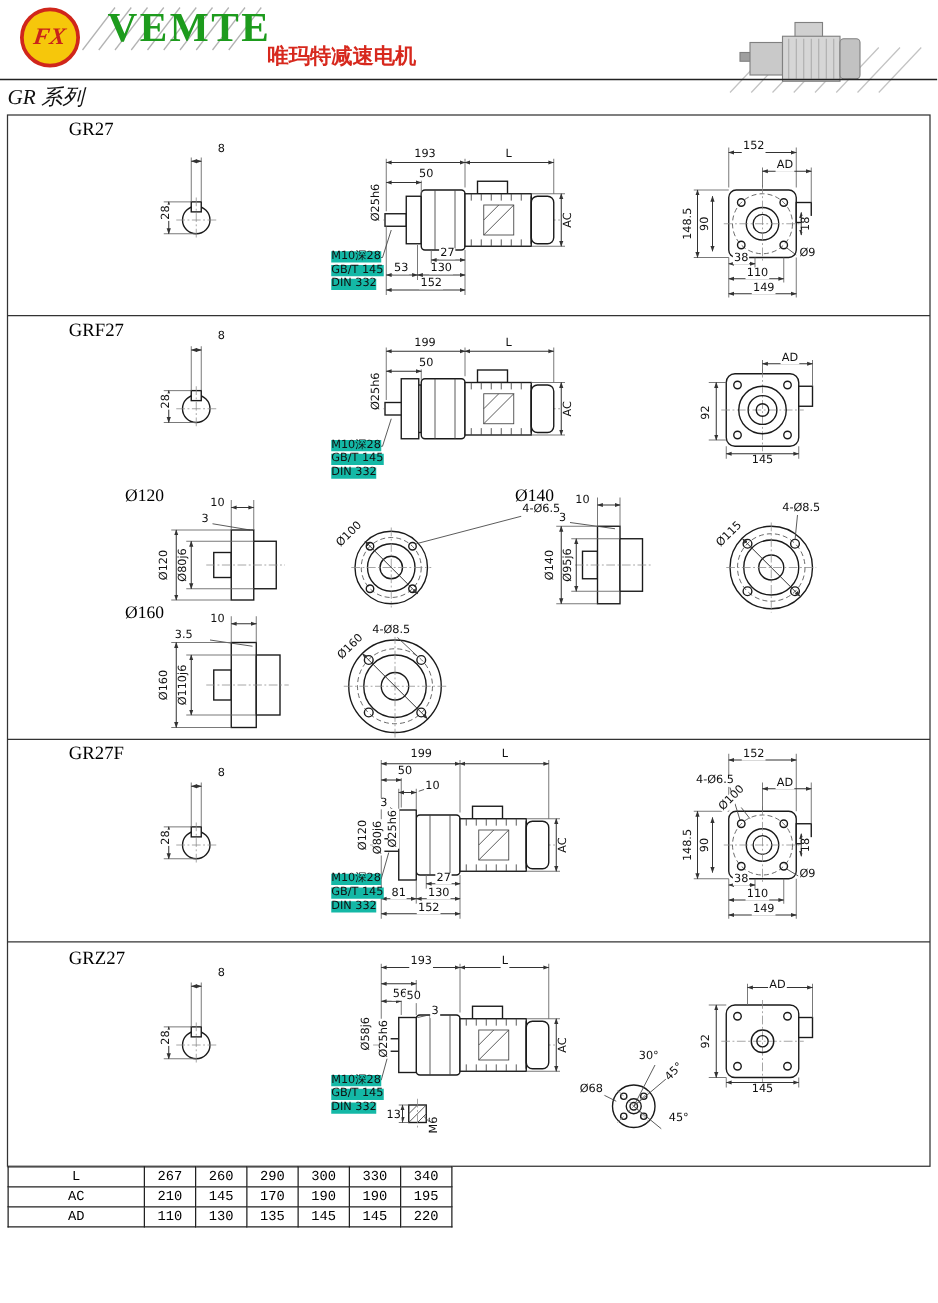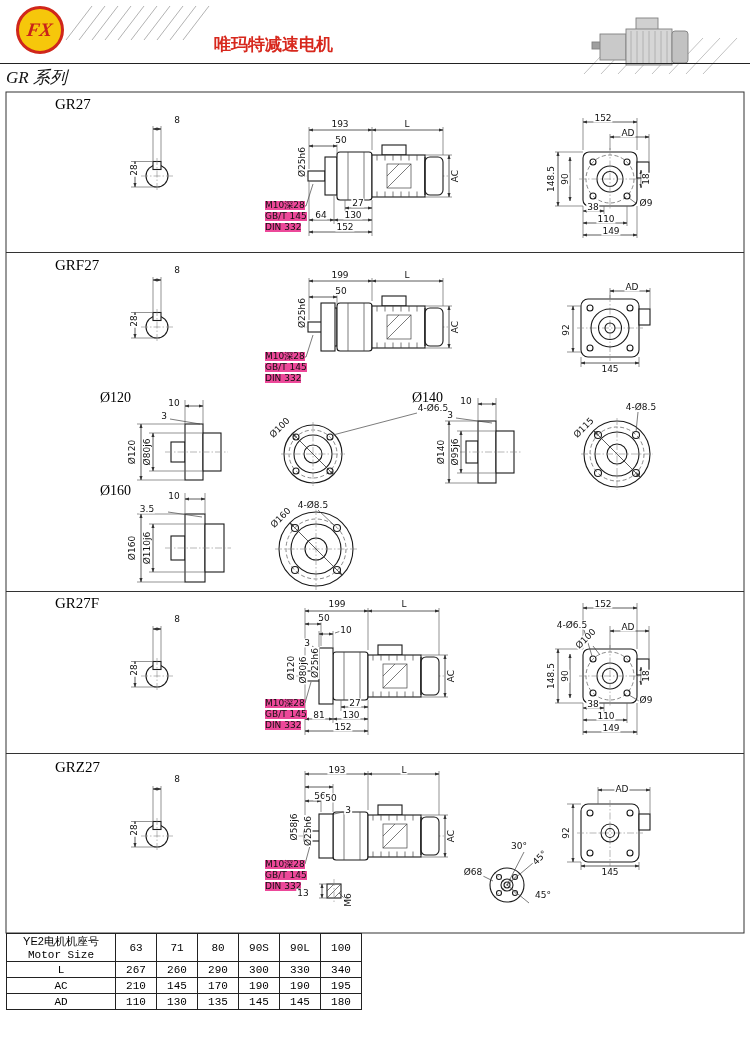--- a/index.html
+++ b/index.html
@@ -10,21 +10,21 @@
 .art .ext{stroke:#666;stroke-width:.7}
 .art .dl{stroke:#333;stroke-width:.8;marker-start:url(#ar);marker-end:url(#ar)}
 .art .obj{stroke:#1a1a1a;stroke-width:1.1;fill:none}
 .art .objf{stroke:#1a1a1a;stroke-width:1.1;fill:#fff}
 .art .cl{stroke:#888;stroke-width:.6;stroke-dasharray:7 2 1.5 2;fill:none}
 .art .dash{stroke:#555;stroke-width:.7;stroke-dasharray:4 2.5;fill:none}
 .art .thin{stroke:#444;stroke-width:.7;fill:none}
 .dim{position:absolute;font:9px "DejaVu Sans",sans-serif;color:#111;white-space:nowrap;line-height:1;transform:translate(-50%,-50%);background:#fff;padding:0 1px;z-index:2}
 .dim.v{transform:translate(-50%,-50%) rotate(-90deg)}
 .dim.d45{transform:translate(-50%,-50%) rotate(-45deg)}
-.note{position:absolute;font:9px "DejaVu Sans",sans-serif;color:#111;white-space:nowrap;line-height:1;background:#ec4899;z-index:2}
+.note{position:absolute;font:9px "DejaVu Sans",sans-serif;color:#111;white-space:nowrap;line-height:1;background:#14b8a6;z-index:2}
 .model{position:absolute;font:15px "Liberation Serif",serif;color:#000;z-index:2}
 .ftitle{position:absolute;font:14px "Liberation Serif",serif;color:#000;z-index:2}
 .brand{position:absolute;left:86px;top:5px;font:bold 33px "Liberation Serif",serif;color:#1d9b1d;letter-spacing:2px;z-index:2}
 .subtitle{position:absolute;left:214px;top:33px;font:bold 17px "Liberation Sans",sans-serif;color:#d7281d;z-index:2}
 .series{position:absolute;left:6px;top:66px;font:italic 17px "Liberation Serif",serif;color:#111;z-index:2}
 .logo{position:absolute;left:16px;top:6px;width:48px;height:48px;border-radius:50%;background:#f6c70b;border:3px solid #d0261b;display:flex;align-items:center;justify-content:center;z-index:2}
 .logo span{font:italic bold 19px "Liberation Serif",serif;color:#c9231a;transform:skewX(-8deg)}
 .spec{position:absolute;left:6px;top:933px;border-collapse:collapse;z-index:3;background:#fff;table-layout:fixed}
 .spec td{border:1px solid #222;text-align:center;vertical-align:middle;font:11px "Liberation Mono",monospace;color:#000;padding:0;height:16px}
 .spec tr.hd td{height:27px}
@@ -429,37 +429,38 @@
       <line x1="507" y1="885" x2="524" y2="852" class="thin"></line>
       <line x1="507" y1="885" x2="533" y2="863" class="thin"></line>
       <line x1="507" y1="885" x2="529" y2="903" class="thin"></line>
       <line x1="483" y1="876" x2="493" y2="881" class="thin"></line>
     </g>
   </svg>
 
   <div class="logo">
     <span>FX</span>
   </div>
+  <span class="brand">VEMTE</span>
   <span class="subtitle">唯玛特减速电机</span>
   <span class="series">GR 系列</span>
 
   <div>
     <span class="model" style="left:55px;top:96px">GR27</span>
     <span class="dim" style="left:177px;top:120px">8</span>
     <span class="dim v" style="left:134px;top:170px">28</span>
     <span class="dim" style="left:340px;top:124px">193</span>
     <span class="dim" style="left:407px;top:124px">L</span>
     <span class="dim" style="left:341px;top:140px">50</span>
     <span class="dim v" style="left:302px;top:162px">Ø25h6</span>
     <span class="dim v" style="left:455px;top:176px">AC</span>
     <span class="note" style="left:265px;top:201px">M10深28</span>
     <span class="note" style="left:265px;top:212px">GB/T 145</span>
     <span class="note" style="left:265px;top:223px">DIN 332</span>
     <span class="dim" style="left:358px;top:203px">27</span>
-    <span class="dim" style="left:321px;top:215px">64</span>
+    <span class="dim" style="left:321px;top:215px">53</span>
     <span class="dim" style="left:353px;top:215px">130</span>
     <span class="dim" style="left:345px;top:227px">152</span>
     <span class="dim" style="left:603px;top:118px">152</span>
     <span class="dim" style="left:628px;top:133px">AD</span>
     <span class="dim v" style="left:551px;top:179px">148.5</span>
     <span class="dim v" style="left:565px;top:179px">90</span>
     <span class="dim v" style="left:646px;top:179px">18</span>
     <span class="dim" style="left:593px;top:207px">38</span>
     <span class="dim" style="left:606px;top:219px">110</span>
     <span class="dim" style="left:611px;top:231px">149</span>
@@ -550,21 +551,21 @@
     <span class="dim" style="left:404px;top:770px">L</span>
     <span class="dim" style="left:320px;top:796px">56</span>
     <span class="dim" style="left:331px;top:798px">50</span>
     <span class="dim" style="left:348px;top:810px">3</span>
     <span class="dim v" style="left:294px;top:827px">Ø58j6</span>
     <span class="dim v" style="left:308px;top:831px">Ø25h6</span>
     <span class="dim v" style="left:451px;top:836px">AC</span>
     <span class="note" style="left:265px;top:860px">M10深28</span>
     <span class="note" style="left:265px;top:871px">GB/T 145</span>
     <span class="note" style="left:265px;top:882px">DIN 332</span>
-    <span class="dim" style="left:303px;top:893px">13</span>
+    <span class="dim" style="left:315px;top:893px">13</span>
     <span class="dim v" style="left:348px;top:900px">M6</span>
     <span class="dim" style="left:622px;top:789px">AD</span>
     <span class="dim v" style="left:566px;top:833px">92</span>
     <span class="dim" style="left:610px;top:872px">145</span>
     <span class="dim" style="left:473px;top:872px">Ø68</span>
     <span class="dim" style="left:519px;top:846px">30°</span>
     <span class="dim d45" style="left:540px;top:858px">45°</span>
     <span class="dim" style="left:543px;top:895px">45°</span>
   </div>
 
@@ -572,32 +573,20 @@
     <colgroup>
         <col class="c0">
         <col class="cv">
         <col class="cv">
         <col class="cv">
         <col class="cv">
         <col class="cv">
         <col class="cv">
       </colgroup>
     <tbody>
-      <tr class="hd">
-        <td>
-          <div class="cn">YE2电机机座号</div>
-          <div class="en">Motor Size</div>
-        </td>
-        <td>63</td>
-        <td>71</td>
-        <td>80</td>
-        <td>90S</td>
-        <td>90L</td>
-        <td>100</td>
-      </tr>
       <tr>
         <td>L</td>
         <td>267</td>
         <td>260</td>
         <td>290</td>
         <td>300</td>
         <td>330</td>
         <td>340</td>
       </tr>
       <tr>
@@ -609,18 +598,18 @@
         <td>190</td>
         <td>195</td>
       </tr>
       <tr>
         <td>AD</td>
         <td>110</td>
         <td>130</td>
         <td>135</td>
         <td>145</td>
         <td>145</td>
-        <td>180</td>
+        <td>220</td>
       </tr>
     </tbody>
   </table>
 
 </div>
 
 </body></html>

